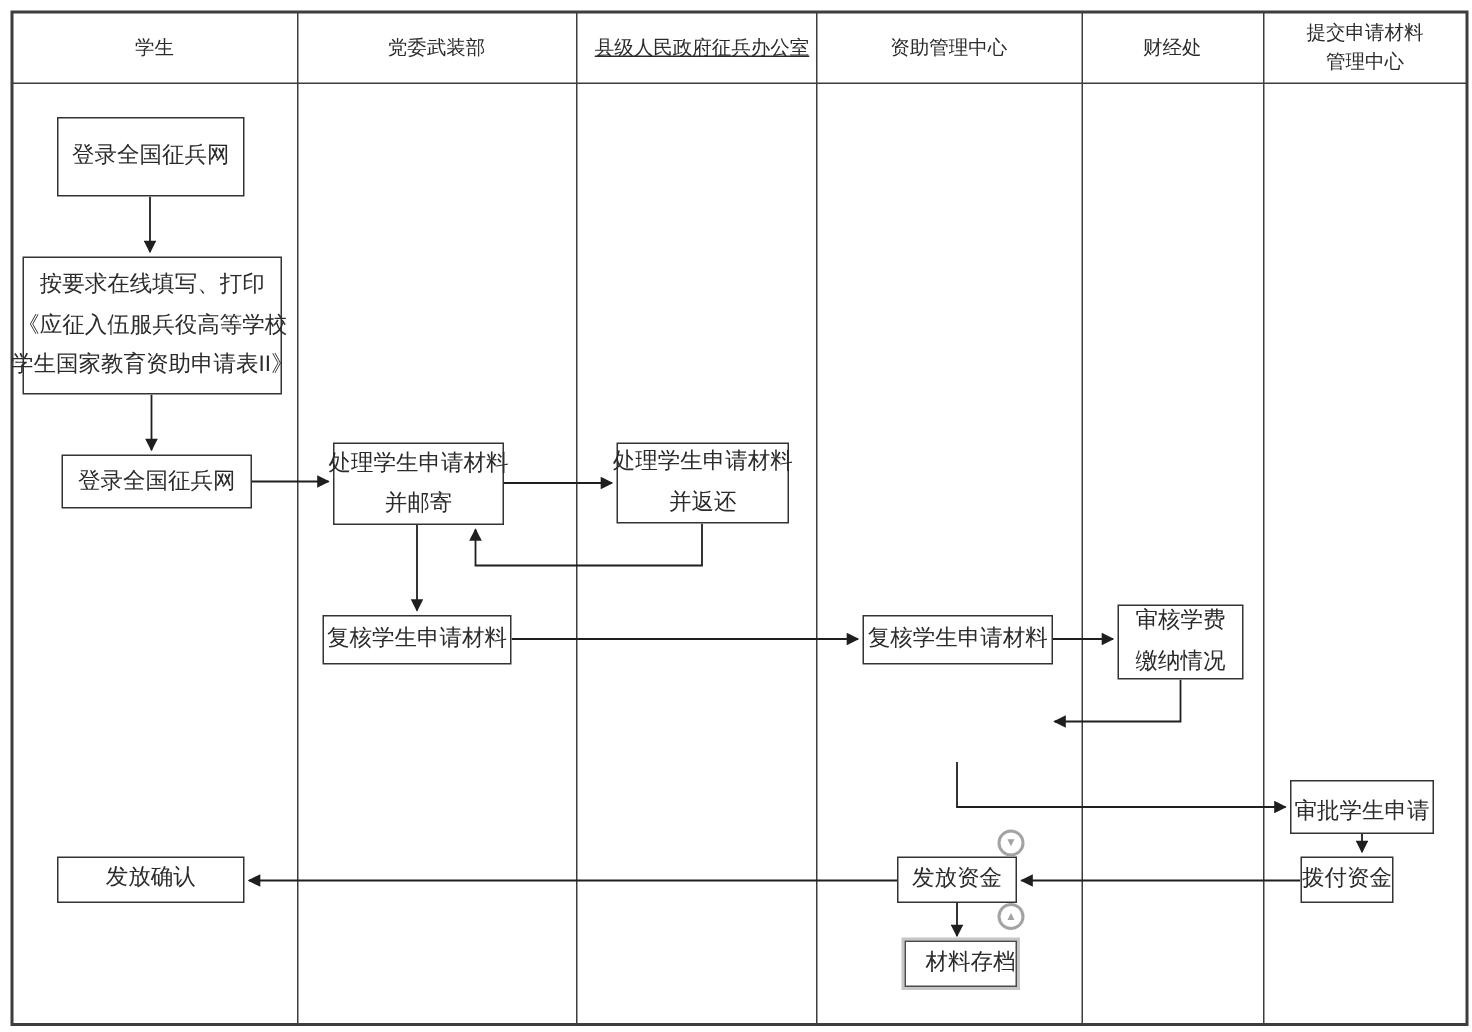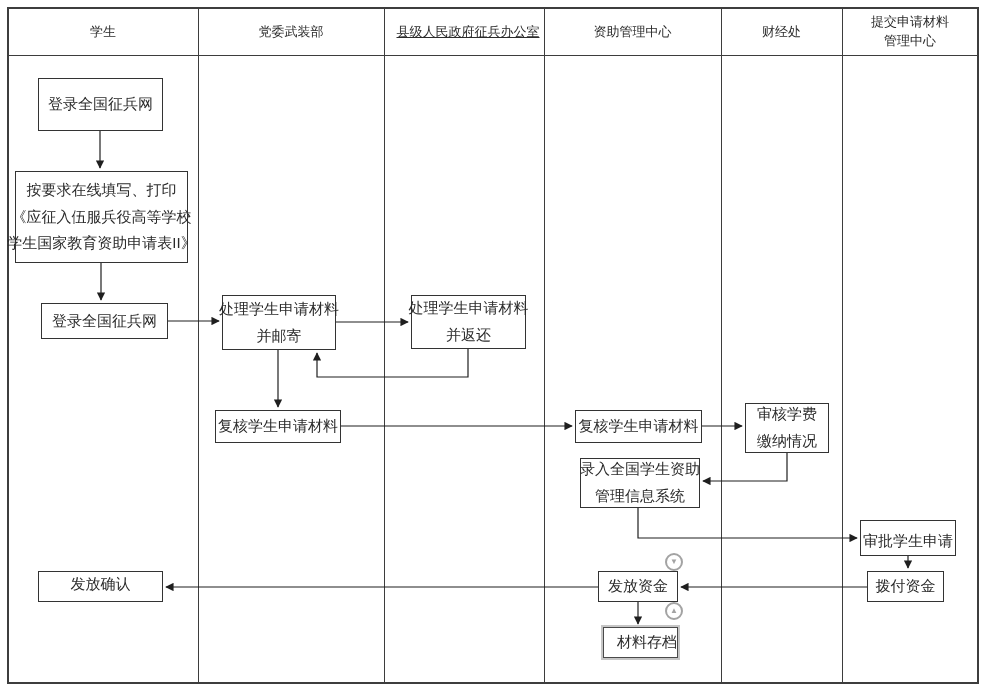--- a/index.html
+++ b/index.html
@@ -111,30 +111,26 @@
 
   <div class="node" style="left:575px;top:410px;width:127px;height:33px;">
     <span>复核学生申请材料</span>
   </div>
 
   <div class="node" style="left:745px;top:403px;width:84px;height:50px;">
     <span>审核学费</span>
     <span>缴纳情况</span>
   </div>
 
-  <div class="node" style="left:580px;top:458px;width:120px;height:50px;">
-    <span>录入全国学生资助</span>
-    <span>管理信息系统</span>
-  </div>
 
   <div class="node" style="left:860px;top:520px;width:96px;height:36px;justify-content:flex-end;">
     <span>审批学生申请</span>
   </div>
 
-  <div class="node" style="left:867px;top:571px;width:77px;height:31px;text-align:center;">
+  <div class="node" style="left:867px;top:571px;width:62px;height:31px;text-align:center;">
     <span>拨付资金</span>
   </div>
 
   <div class="node" style="left:598px;top:571px;width:80px;height:31px;">
     <span>发放资金</span>
   </div>
 
   <div class="node archive" style="left:603px;top:627px;width:75px;height:31px;">
     <span>材料存档</span>
   </div>

